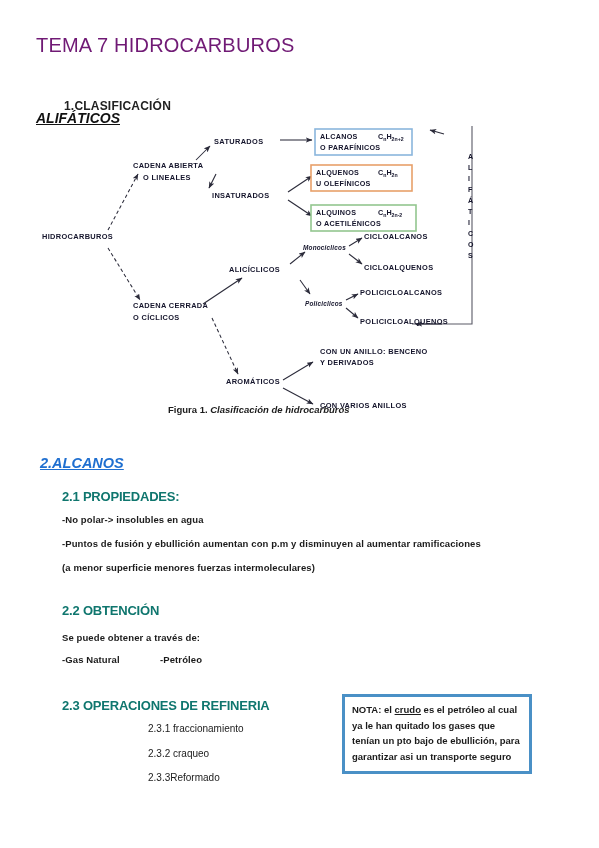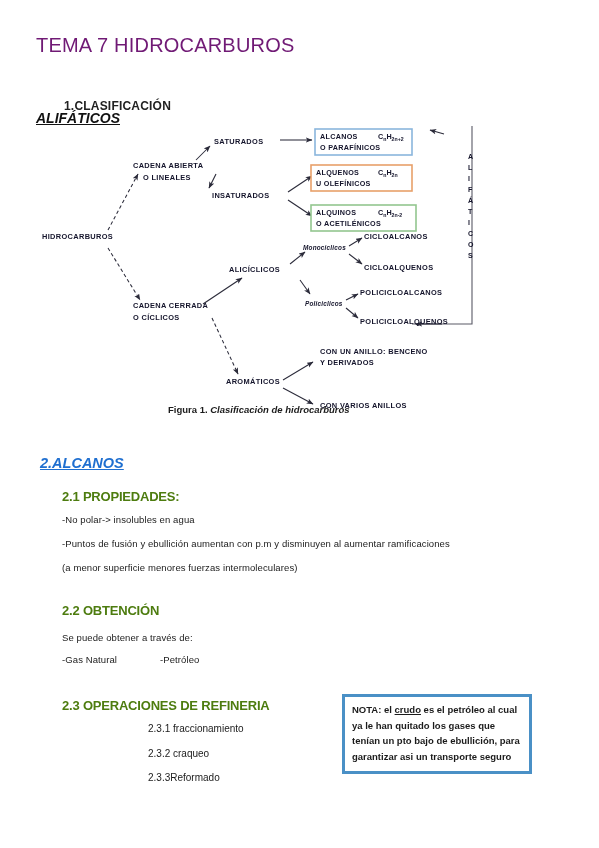--- a/index.html
+++ b/index.html
@@ -60,28 +60,28 @@
     font-weight: bold;
     font-style: italic;
     text-decoration: underline;
     color: #1f6fd0;
     white-space: nowrap;
   }
   .h-cyan {
     position: absolute;
     font-size: 13px;
     font-weight: bold;
-    color: #4d7c0f;
+    color: #0f766e;
     white-space: nowrap;
     letter-spacing: -.2px;
   }
   .body-line {
     position: absolute;
     font-size: 9.5px;
-    font-weight: normal;
+    font-weight: bold;
     color: #1b1b1b;
     white-space: nowrap;
     letter-spacing: .1px;
   }
   .sub-item {
     position: absolute;
     font-size: 10px;
     font-weight: 400;
     color: #1b1b1b;
     white-space: nowrap;

